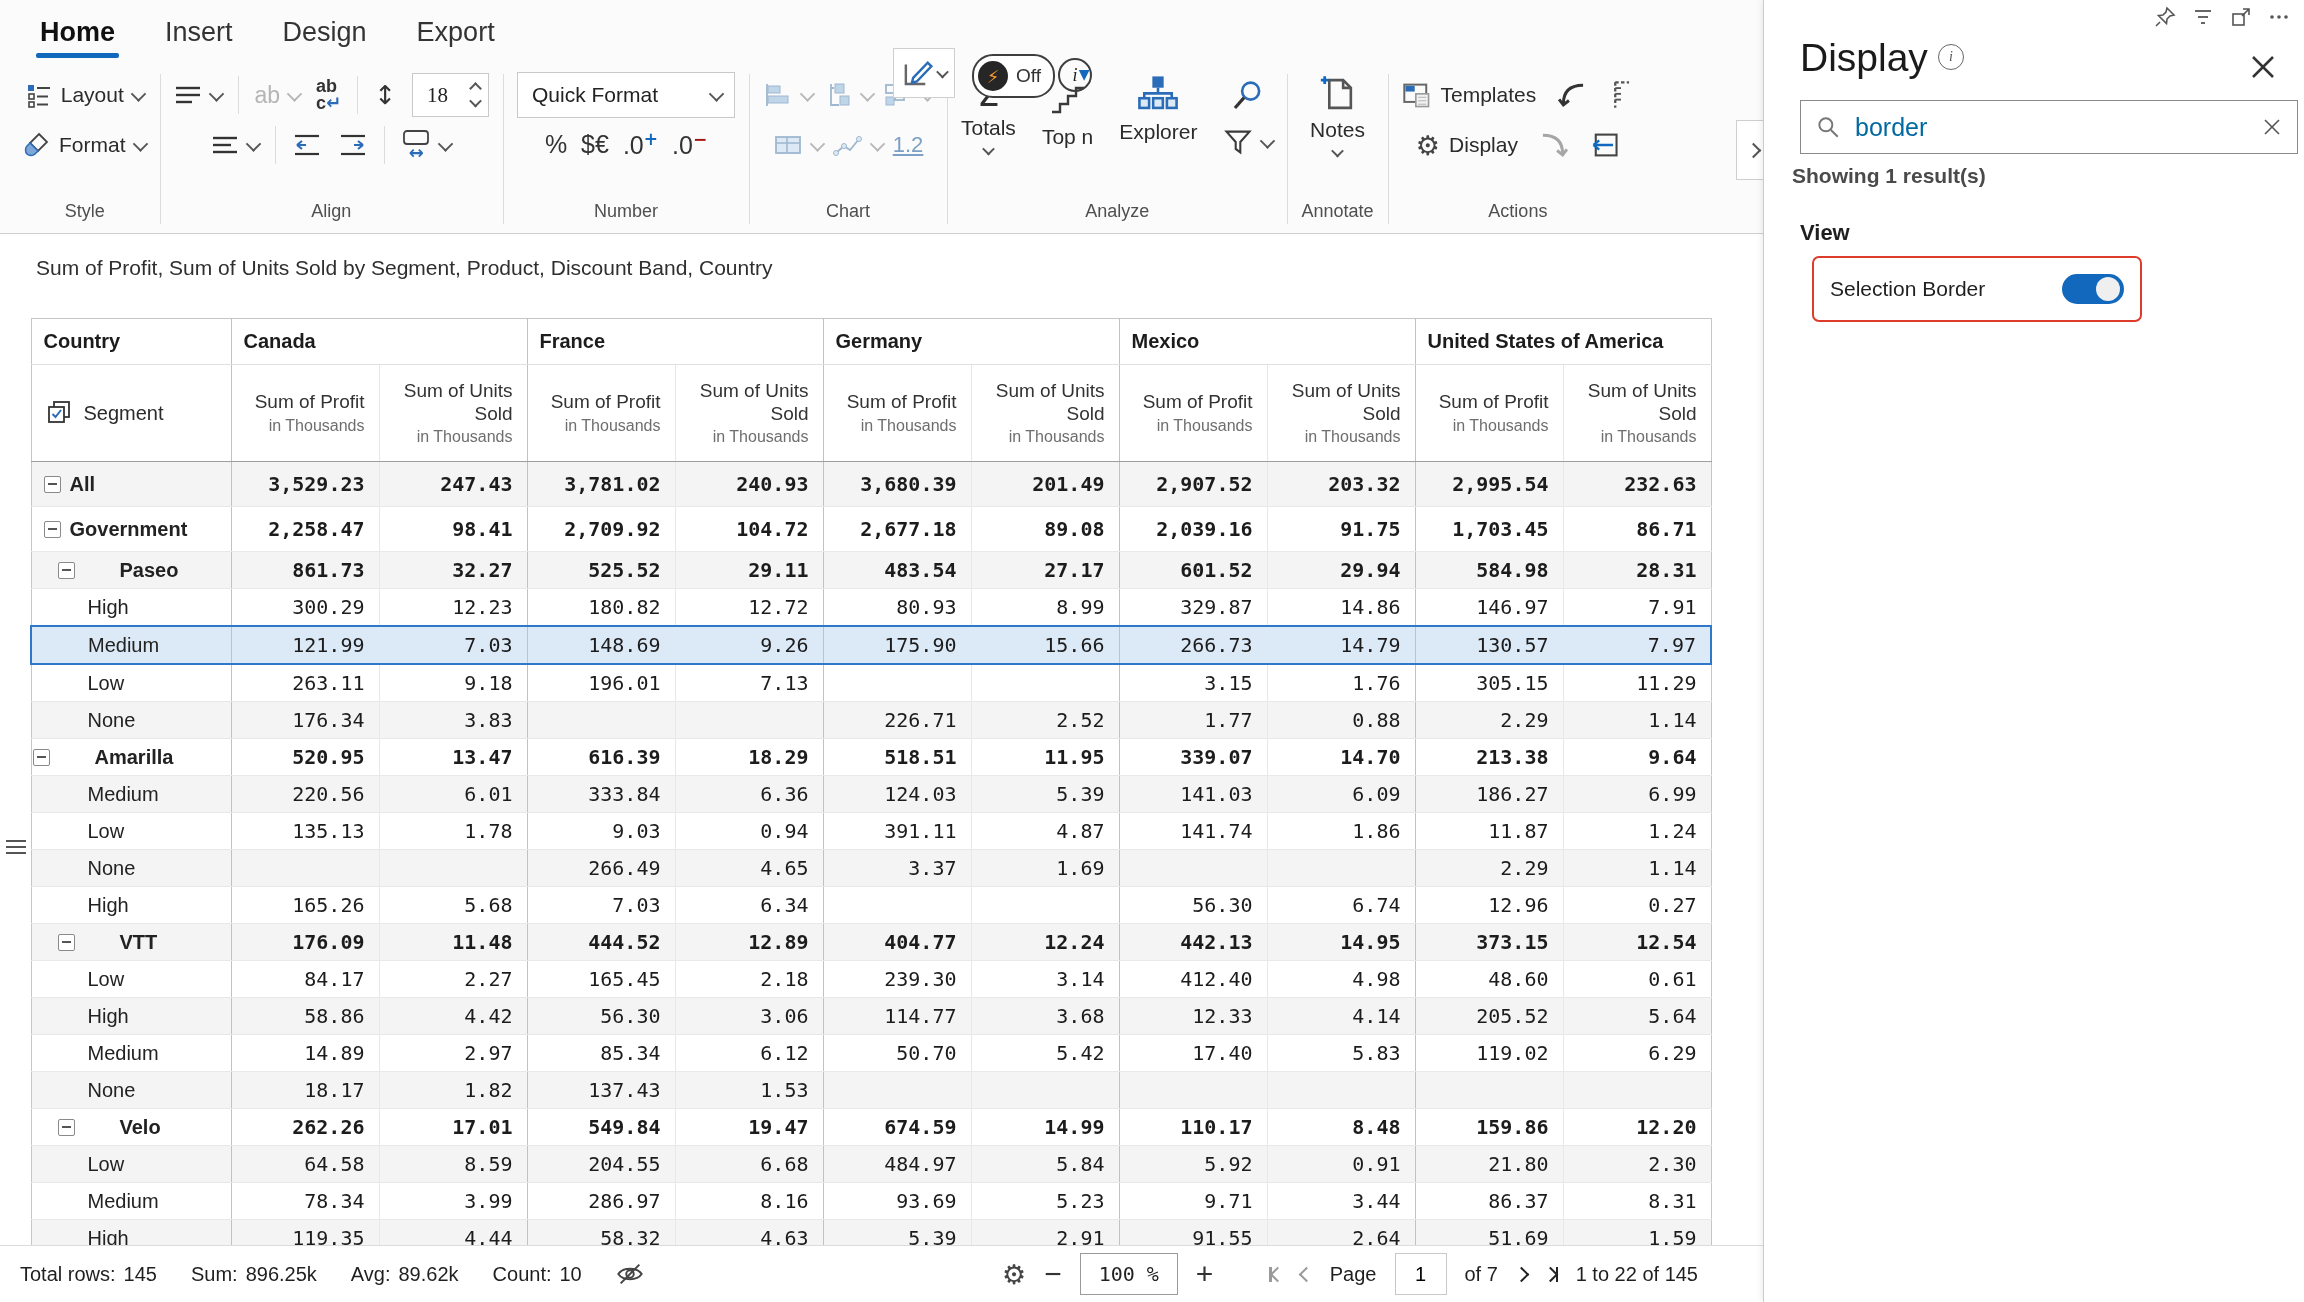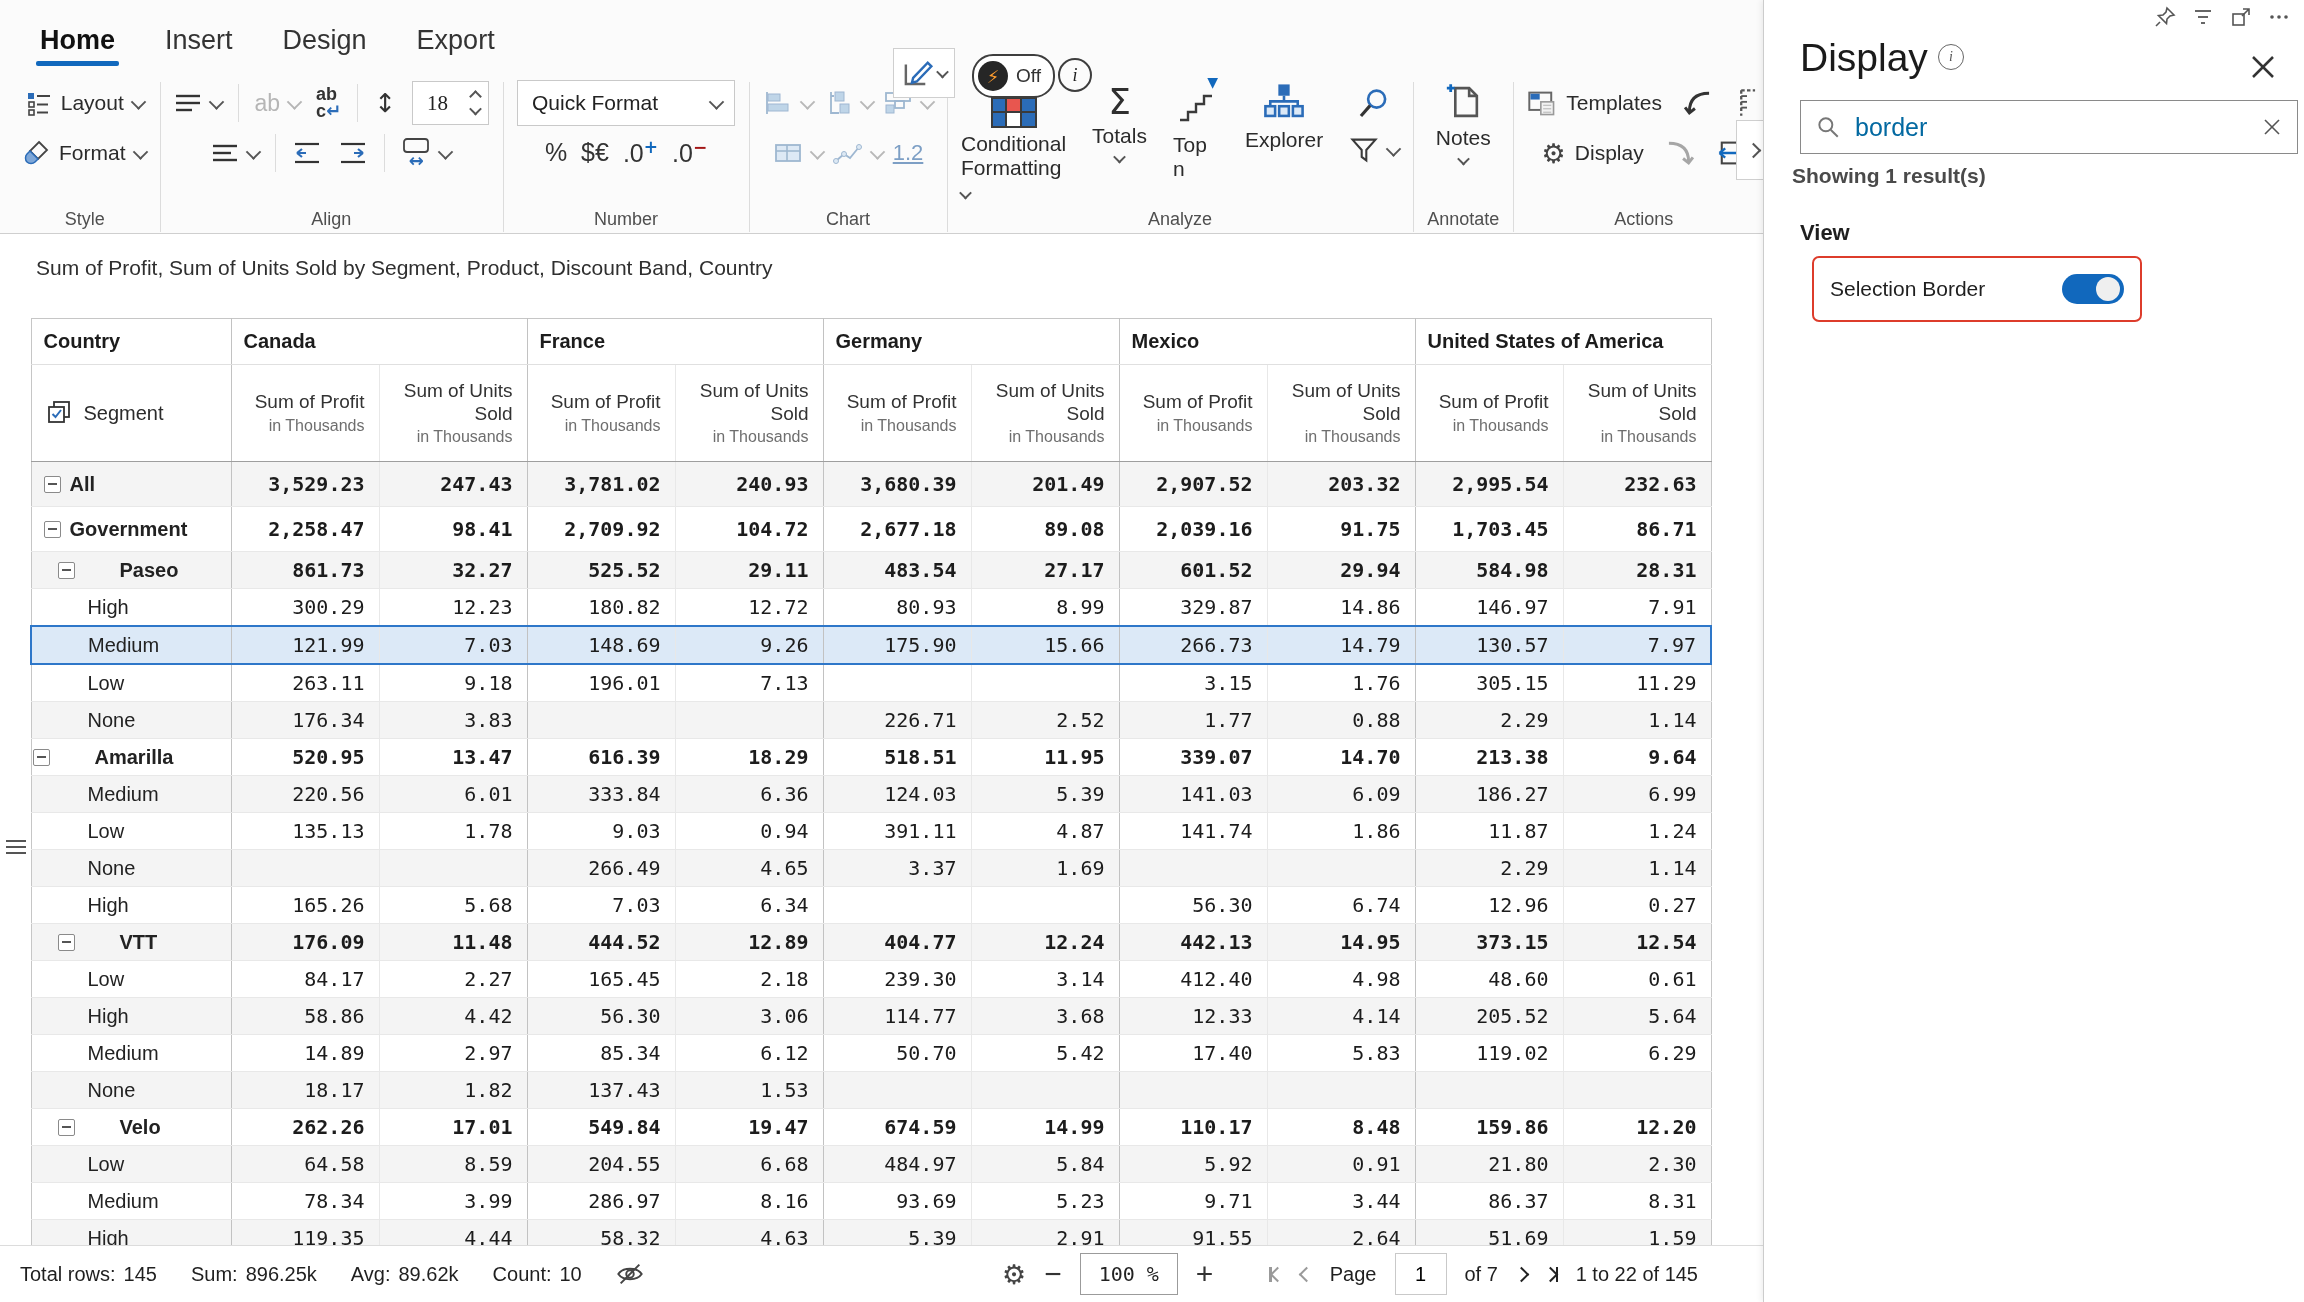--- a/index.html
+++ b/index.html
@@ -1,19 +1,19 @@
 <!DOCTYPE html>
 <html><head>
 <meta charset="utf-8">
 <style>
   html,body{margin:0;padding:0;background:#e9e9e9;}
   .app{position:relative;width:2304px;height:1302px;background:#fff;font-family:"Liberation Sans",sans-serif;overflow:hidden;color:#222;}
   
   .ribbon{position:absolute;left:0;top:0;width:2304px;height:233px;background:#fbfbfb;border-bottom:1px solid #cfcfcf;box-shadow:0 1px 2px rgba(0,0,0,.06);}
-  .tabs{display:flex;gap:46px;padding-left:38px;height:64px;align-items:center;margin-top:8px;}
+  .tabs{display:flex;gap:46px;padding-left:38px;height:64px;align-items:center;}
   .tab{font-size:27px;color:#333;position:relative;cursor:pointer;padding:4px 2px;}
   .tab.active{font-weight:bold;color:#111;}
   .tab.active::after{content:"";position:absolute;left:-2px;right:-2px;bottom:-6px;height:5px;background:#1168bd;border-radius:2px;}
   .groups{display:flex;align-items:stretch;height:166px;padding-left:10px;max-width:1764px;overflow:hidden;}
   .grp{display:flex;flex-direction:column;align-items:center;padding:6px 14px 4px 14px;position:relative;}
   .grp+.grp::before{content:"";position:absolute;left:0;top:10px;bottom:6px;width:1px;background:#dcdcdc;}
   .grp-label{margin-top:auto;font-size:18px;color:#4f4f4f;padding-bottom:4px;}
   .rrow{display:flex;align-items:center;gap:16px;height:50px;}
   .rbtn{display:flex;align-items:center;gap:9px;cursor:pointer;font-size:21px;color:#2b2b2b;}
   .chev{display:inline-block;width:9px;height:9px;border-right:2px solid #555;border-bottom:2px solid #555;transform:rotate(45deg) translate(-1px,-1px);}
@@ -298,35 +298,20 @@
             <i class="chev gray"></i>
           </span>
           <span class="onefmt">1.2</span>
         </div>
         <div class="grp-label">Chart</div>
       </div>
 
       <div class="grp" style="padding-top:10px;">
         <div style="display:flex;gap:26px;align-items:flex-start;">
           <span class="bigbtn">
-            <span class="cf">
-              <span class="b"></span>
-                <span></span>
-                <span class="b"></span>
-              <span class="b"></span>
-                <span class="r"></span>
-                <span class="b"></span>
-              <span class="b"></span>
-                <span></span>
-                <span class="b"></span>
-            </span>
-            <span><span>Conditional</span><br>
-            <span>Formatting</span> <i class="chev sm"></i></span>
-          </span>
-          <span class="bigbtn">
             <span class="sigma glyph" style="margin-top:2px;">Σ</span>
             <span>Totals</span>
             <i class="chev sm" style="margin-top:2px;"></i>
           </span>
           <span class="bigbtn">
             <span style="position:relative;">
               <svg width="40" height="42" viewBox="0 0 40 42">
                   <path d="M4 38 h8 v-8 h8 v-8 h8 v-8 h8" fill="none" stroke="#3a3a3a" stroke-width="2.4"></path>
                 </svg>
               <span class="glyph" style="position:absolute;right:-2px;top:-8px;color:#1168bd;font-size:14px;">▼</span>

